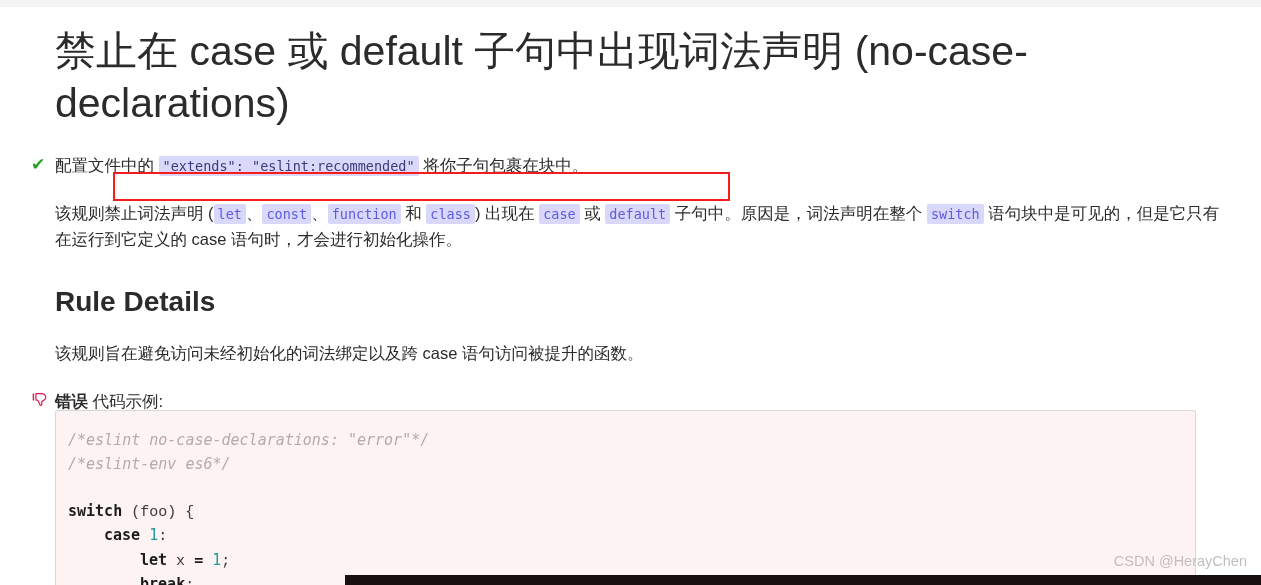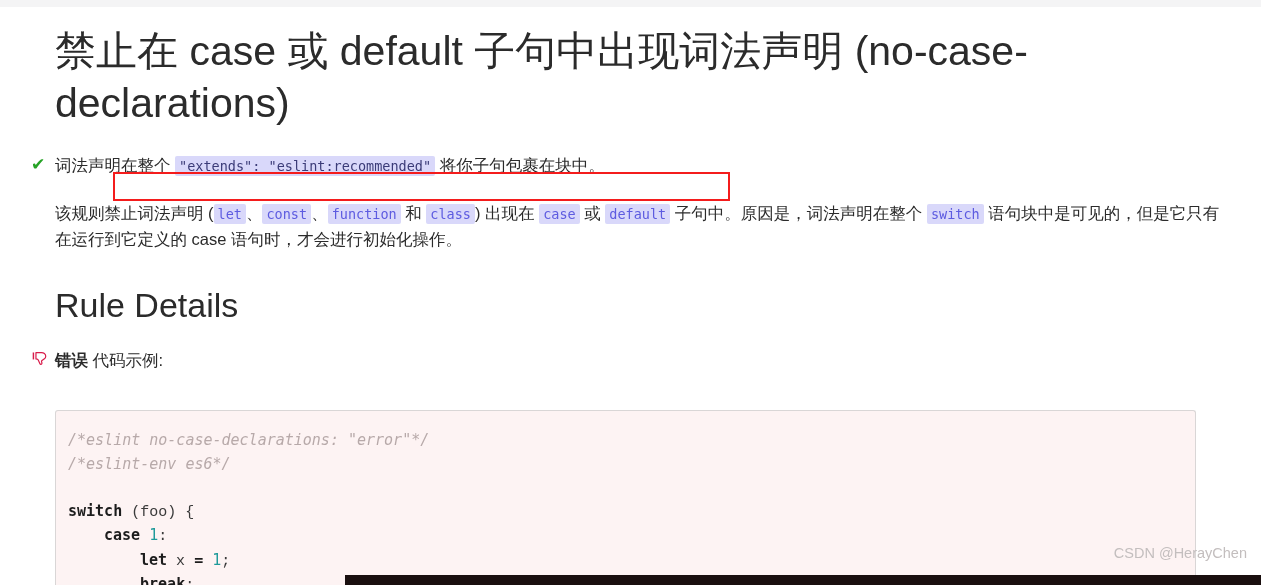--- a/index.html
+++ b/index.html
@@ -40,22 +40,22 @@
     font-size: 41px;
     line-height: 1.28;
     font-weight: 400;
     color: #2b2b2b;
     margin: 18px 0 0 0;
     letter-spacing: 0px;
     max-width: 1010px;
   }
 
   h2#rule-details-title {
-    font-size: 34px;
-    font-weight: 400;
+    font-size: 28px;
+    font-weight: 700;
     color: #2b2b2b;
     margin: 34px 0 0 0;
   }
 
   p.para {
     font-size: 16.5px;
     line-height: 26px;
     margin: 0;
     color: #2b2b2b;
   }
@@ -150,55 +150,61 @@
     width: 916px;
     height: 10px;
     background: #1a0f0f;
     z-index: 61;
   }
 
   
   #watermark {
     position: absolute;
     right: 14px;
-    bottom: 24px;
+    bottom: 16px;
     font-size: 14.5px;
     color: #c3bebe;
     font-family: "Liberation Sans", sans-serif;
     z-index: 70;
     white-space: nowrap;
   }
 </style>
 </head>
 <body>
 
 <div id="top-strip"></div>
 
 <div id="page">
   <div class="content">
 
     <h1 id="doc-title">禁止在 case 或 default 子句中出现词法声明 (no-case-declarations)</h1>
 
     <div class="note-row">
       <span class="note-icon check">✔</span>
       <div class="note-body">
-        <p class="para"><span>词法声明在整个 </span><code class="chip dark">"extends": "eslint:recommended"</code><span> 将你子句包裹在块中。</span></p>
+        <p class="para"><span>配置文件中的 </span><code class="chip dark">"extends": "eslint:recommended"</code><span> 将你子句包裹在块中。</span></p>
       </div>
     </div>
 
     <div class="note-row">
       <span class="note-icon"></span>
       <div class="note-body">
         <p class="para"><span>该规则禁止词法声明 (</span><code class="chip">let</code><span>、</span><code class="chip">const</code><span>、</span><code class="chip">function</code><span> 和 </span><code class="chip">class</code><span>) 出现在 </span><code class="chip">case</code><span> 或 </span><code class="chip">default</code><span> 子句中。原因是，词法声明在整个 </span><code class="chip">switch</code><span> 语句块中是可见的，但是它只有在运行到它定义的 case 语句时，才会进行初始化操作。</span></p>
       </div>
     </div>
 
 
     <h2 id="rule-details-title">Rule Details</h2>
 
+    <div class="note-row">
+      <span class="note-icon"></span>
+      <div class="note-body">
+        <p class="para">该规则旨在避免访问未经初始化的词法绑定以及跨 case 语句访问被提升的函数。</p>
+      </div>
+    </div>
 
     <div class="note-row">
       <span class="note-icon thumbsdown">
         <svg width="18" height="18" viewBox="0 0 16 16" style="vertical-align:-3px">
           <path d="M1.5 2.2 h1.3 v6.2 h-1.3 z" fill="#d81b4a"></path>
           <path d="M4.4 2.3 h4.9 c1.1 0 2.0 0.25 2.6 0.75 c0.8 0.65 1.2 1.5 1.2 2.4 c0 0.9 -0.45 1.75 -1.15 2.25 l-2.2 1.55 c-0.35 0.25 -0.5 0.6 -0.4 0.95 l0.35 1.35 c0.15 0.6 -0.3 1.15 -0.9 1.15 c-0.35 0 -0.7 -0.2 -0.85 -0.55 l-1.5 -3.3 c-0.2 -0.45 -0.6 -0.75 -1.05 -0.8 l-1.0 -0.1 z" fill="none" stroke="#d81b4a" stroke-width="1.05" stroke-linejoin="round"></path>
         </svg>
       </span>
       <div class="note-body">
         <p class="para"><strong class="b">错误</strong><span> 代码示例:</span></p>

